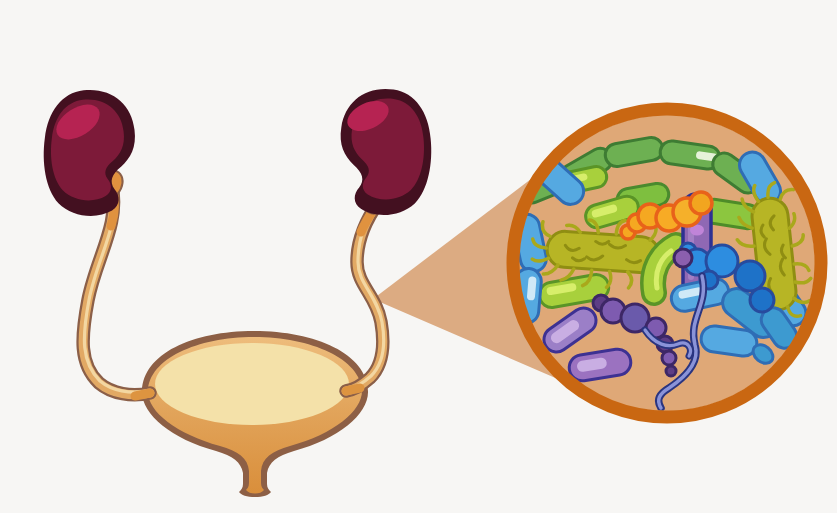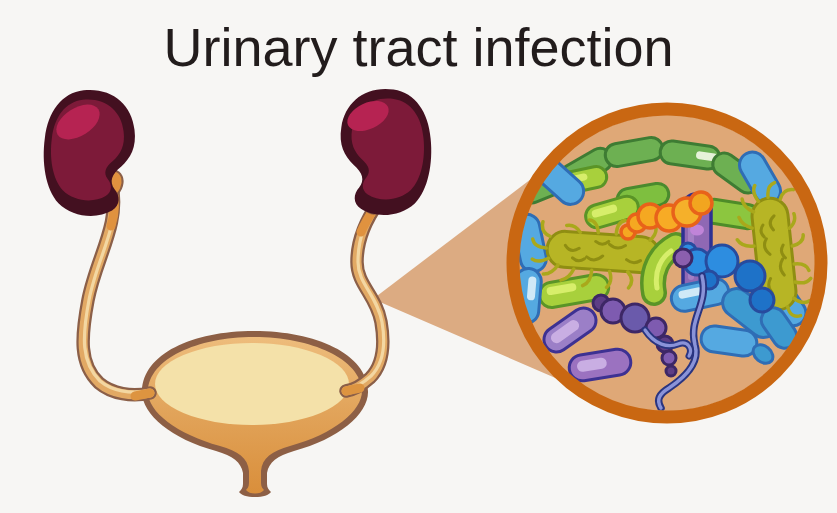--- a/index.html
+++ b/index.html
@@ -7,21 +7,20 @@
           font-family:"Liberation Sans", sans-serif;}
   .title{position:absolute;left:0;right:0;top:16px;text-align:center;
          font-size:54px;font-weight:500;letter-spacing:0px;color:#221c1c;}
   svg{position:absolute;left:0;top:0;}
 </style>
 </head>
 <body>
 
 <div class="canvas">
 
-  <div class="title">Urinary tract infection</div>
 
   <svg width="837" height="513" viewBox="0 0 837 513">
     <defs>
       <clipPath id="magClip">
           <circle cx="667" cy="263" r="148"></circle>
         </clipPath>
 
       <linearGradient id="bladderGrad" x1="0" y1="335" x2="0" y2="495" gradientUnits="userSpaceOnUse">
         <stop offset="0" stop-color="#eebd7d"></stop>
         <stop offset="0.45" stop-color="#e2a55c"></stop>

